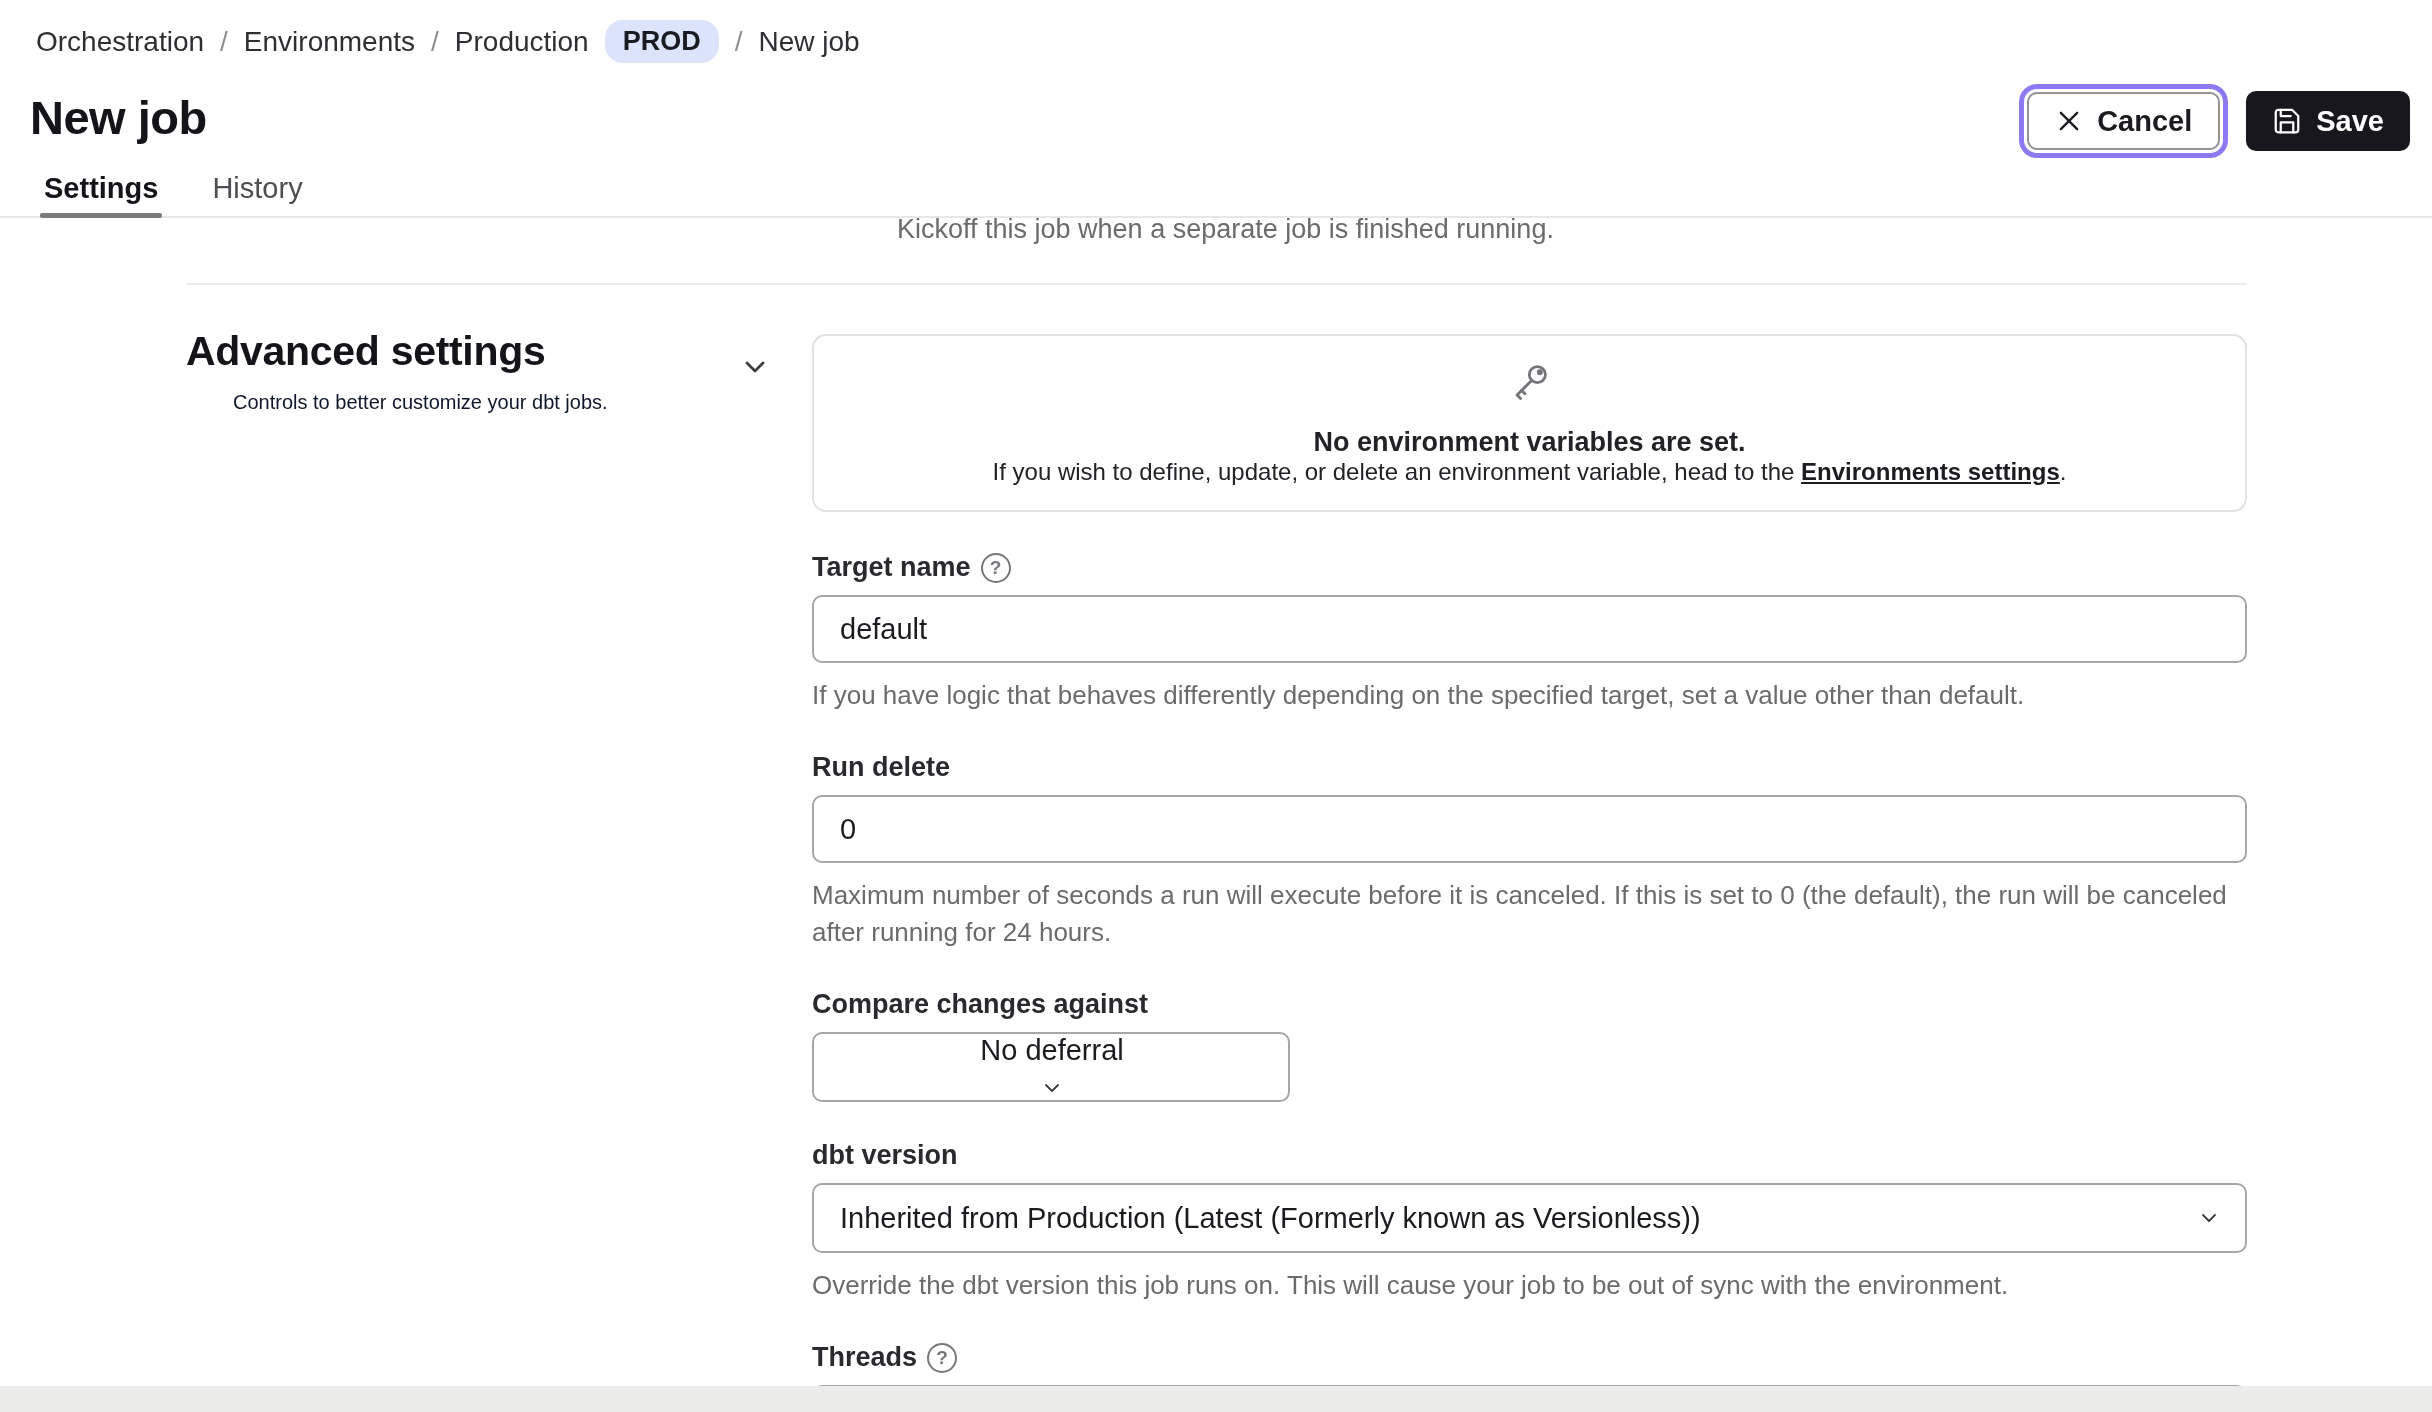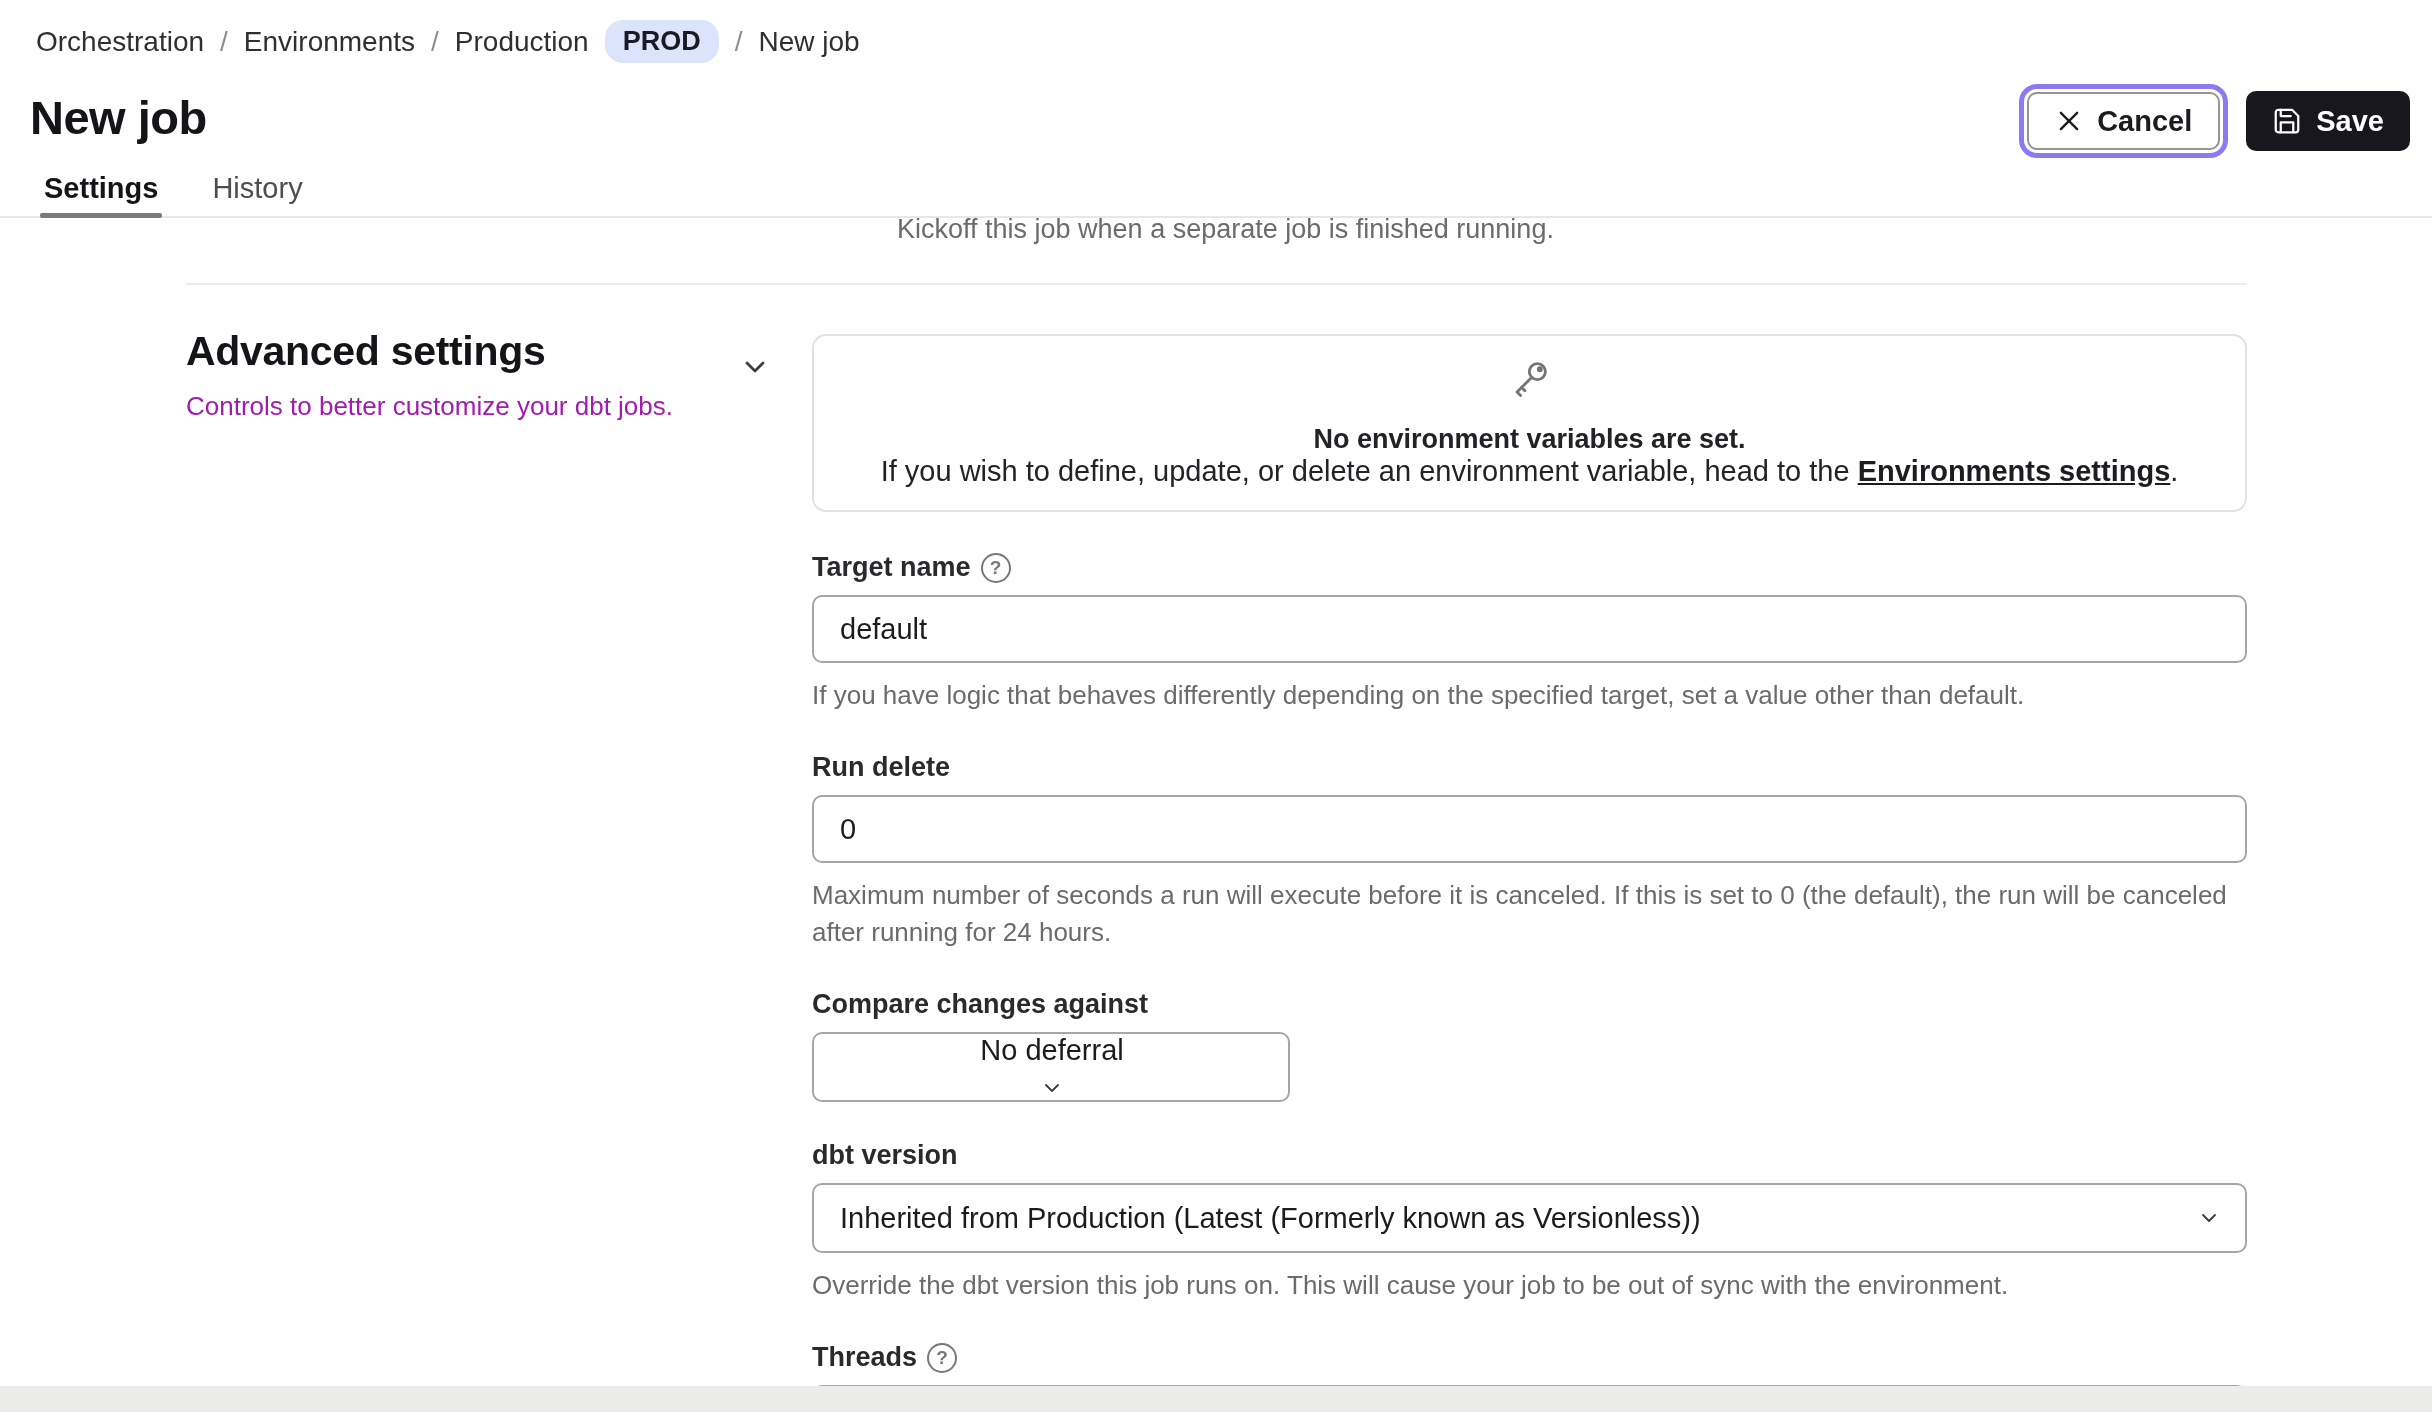--- a/index.html
+++ b/index.html
@@ -60,35 +60,35 @@
     position: absolute; top: 214px; left: 897px;
     font-size: 27px; color: #6b6b6e;
   }
   .section-divider {
     position: absolute; top: 283px; left: 186px; width: 2061px; height: 2px;
     background: #ececec;
   }
   
   .left-col { position: absolute; top: 328px; left: 186px; width: 560px; }
   .left-col h2 { font-size: 41px; font-weight: 700; color: #151519; letter-spacing: -0.3px; }
-  .left-col p { margin-top: 16px; font-size: 26px; color: #a21caf; }
+  .left-col p { margin-top: 16px; font-size: 20px; color: #0f172a; margin-left: 47px; }
   .collapse-chevron {
     position: absolute; top: 350px; left: 738px; width: 34px; height: 34px;
     cursor: pointer; color: #3c3c40; display: flex; align-items: center; justify-content: center;
   }
   
   .right-col { position: absolute; top: 334px; left: 812px; width: 1435px; }
   .env-box {
     width: 100%; height: 178px; border: 2px solid #e2e2e2; border-radius: 14px;
     display: flex; flex-direction: column; align-items: center; justify-content: center;
     text-align: center;
   }
   .env-box .key-wrap { color: #737378; }
   .env-title { margin-top: 24px; font-size: 27px; font-weight: 700; color: #232327; }
-  .env-line { font-size: 29px; color: #232327; }
+  .env-line { font-size: 24px; color: #232327; }
   .env-link { font-weight: 700; text-decoration: underline; cursor: pointer; color: #1c1c21; }
   .field-group { margin-top: 38px; }
   .field-group.first { margin-top: 40px; }
   .field-label {
     font-size: 27px; font-weight: 700; color: #2a2a2e;
     display: flex; align-items: center; gap: 10px;
   }
   .help-circle {
     width: 30px; height: 30px; border: 2px solid #77777c; border-radius: 50%;
     color: #77777c; font-size: 19px; font-weight: 700;

